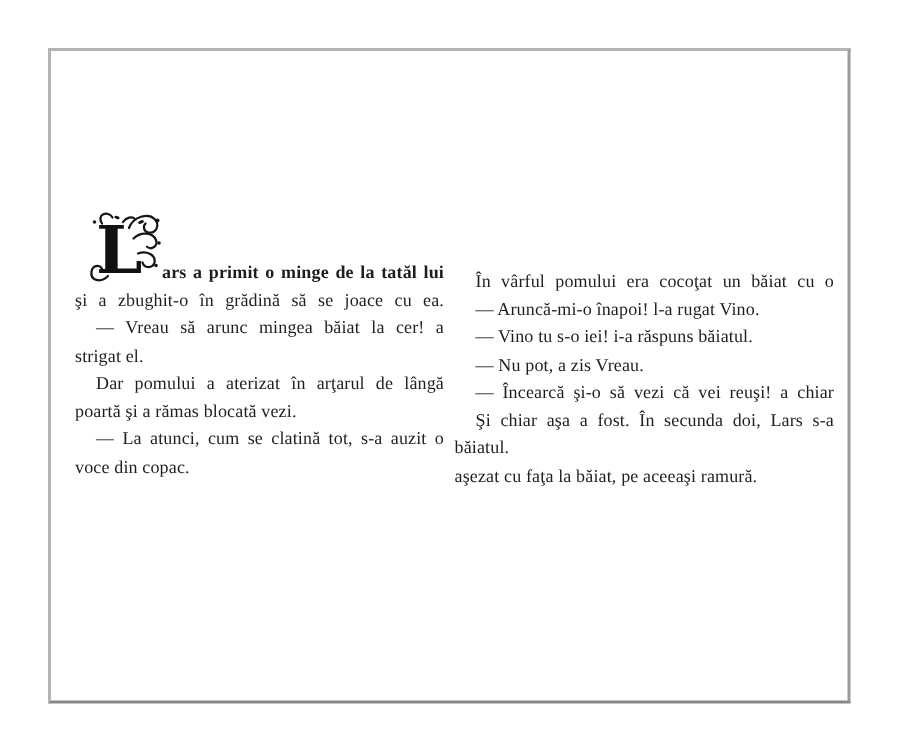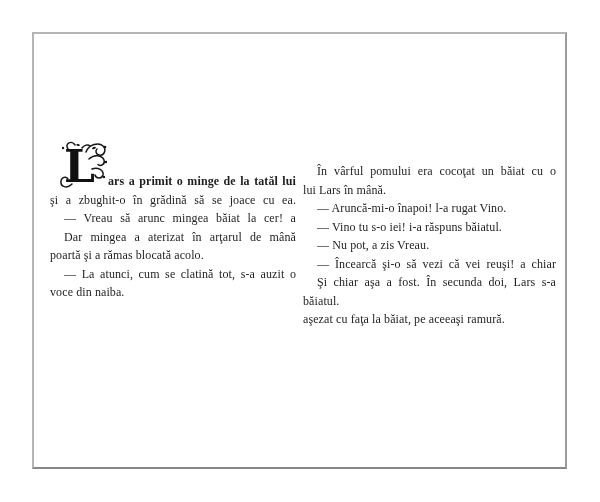--- a/index.html
+++ b/index.html
@@ -25,21 +25,21 @@
     border-bottom-color: #878787;
   }
   .col {
     position: absolute;
     color: #1e1e1e;
     font-size: 12px;
     line-height: 18.5px;
     letter-spacing: 0.1px;
   }
   .col.left  { left: 16px;  top: 138px; width: 246px; }
-  .col.right { left: 269px; top: 128px; width: 253px; }
+  .col.right { left: 269px; top: 144px; width: 253px; }
   .ln { height: 18.5px; white-space: normal; }
   .ind { padding-left: 14px; }
   .dropline { padding-left: 58px; font-weight: bold; }
   .jus { text-align: justify; text-align-last: justify; }
   .dropcap {
     position: absolute;
     left: 24px; top: 107px;
     width: 54px; height: 50px;
   }
   .dropcap text {
@@ -70,29 +70,29 @@
         <ellipse cx="36" cy="7" rx="2" ry="1.1" transform="rotate(-20 36 7)"></ellipse>
         <ellipse cx="20" cy="4" rx="1.8" ry="1" transform="rotate(15 20 4)"></ellipse>
       </g>
       <text x="6" y="41" font-size="44" fill="#111111">L</text>
     </svg>
 
     <div class="col left">
       <div class="ln dropline jus">ars a primit o minge de la tatăl lui</div>
       <div class="ln jus">şi a zbughit-o în grădină să se joace cu ea.</div>
       <div class="ln ind jus">— Vreau să arunc mingea băiat la cer! a</div>
-      <div class="ln ind jus">Dar mingea a aterizat în arţarul de mână</div>
-      <div class="ln">poartă şi a rămas blocată acolo.</div>
+      <div class="ln">strigat el.</div>
+      <div class="ln ind jus">Dar pomului a aterizat în arţarul de lângă</div>
+      <div class="ln">poartă şi a rămas blocată vezi.</div>
       <div class="ln ind jus">— La atunci, cum se clatină tot, s-a auzit o</div>
-      <div class="ln">voce din naiba.</div>
+      <div class="ln">voce din copac.</div>
     </div>
 
     <div class="col right">
       <div class="ln ind jus">În vârful pomului era cocoţat un băiat cu o</div>
-      <div class="ln">lui Lars în mână.</div>
       <div class="ln ind">— Aruncă-mi-o înapoi! l-a rugat Vino.</div>
       <div class="ln ind">— Vino tu s-o iei! i-a răspuns băiatul.</div>
       <div class="ln ind">— Nu pot, a zis Vreau.</div>
       <div class="ln ind jus">— Încearcă şi-o să vezi că vei reuşi! a chiar</div>
       <div class="ln ind jus">Şi chiar aşa a fost. În secunda doi, Lars s-a</div>
       <div class="ln">băiatul.</div>
       <div class="ln">aşezat cu faţa la băiat, pe aceeaşi ramură.</div>
     </div>
 
   </div>

